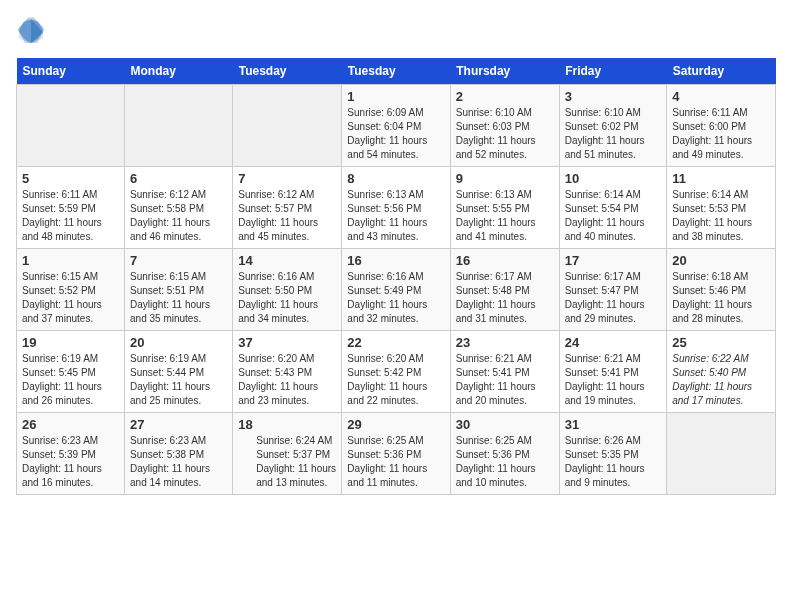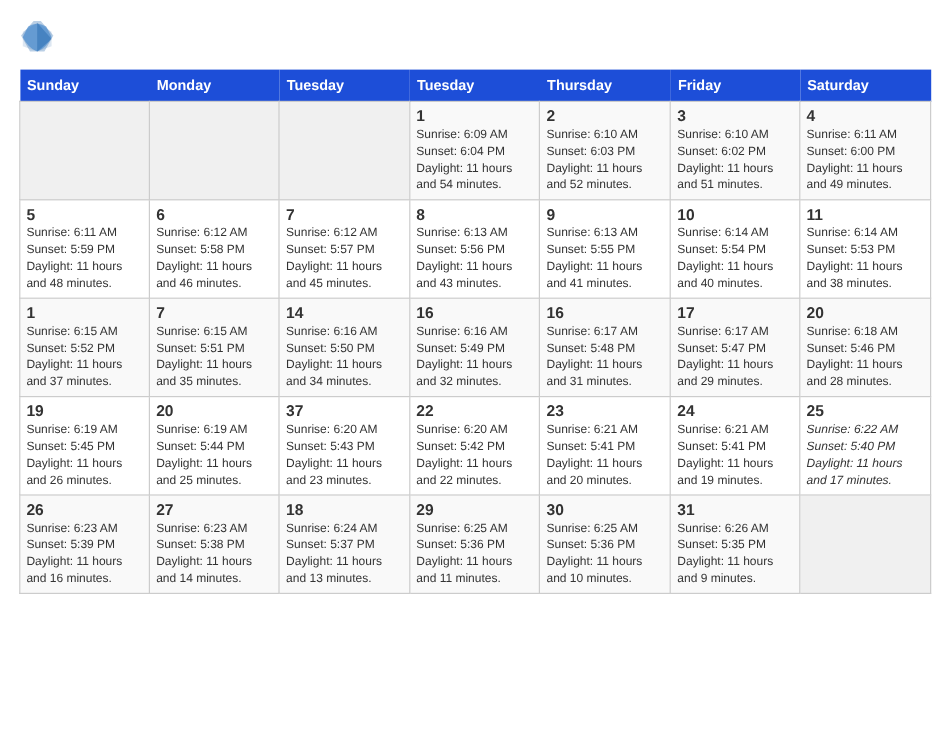--- a/index.html
+++ b/index.html
@@ -316,21 +316,21 @@
         </td>
         <td>
           <div class="day-num">27</div>
           <div class="day-info" style="white-space: pre-line;">Sunrise: 6:23 AM
 Sunset: 5:38 PM
 Daylight: 11 hours
 and 14 minutes.</div>
         </td>
         <td>
           <div class="day-num">18</div>
-          <div class="day-info" style="white-space: pre-line;">Sunrise: 6:24 AM
+          <div class="day-info" style="white-space: pre-line; margin-left: 18px;">Sunrise: 6:24 AM
 Sunset: 5:37 PM
 Daylight: 11 hours
 and 13 minutes.</div>
         </td>
         <td>
           <div class="day-num">29</div>
           <div class="day-info" style="white-space: pre-line;">Sunrise: 6:25 AM
 Sunset: 5:36 PM
 Daylight: 11 hours
 and 11 minutes.</div>

